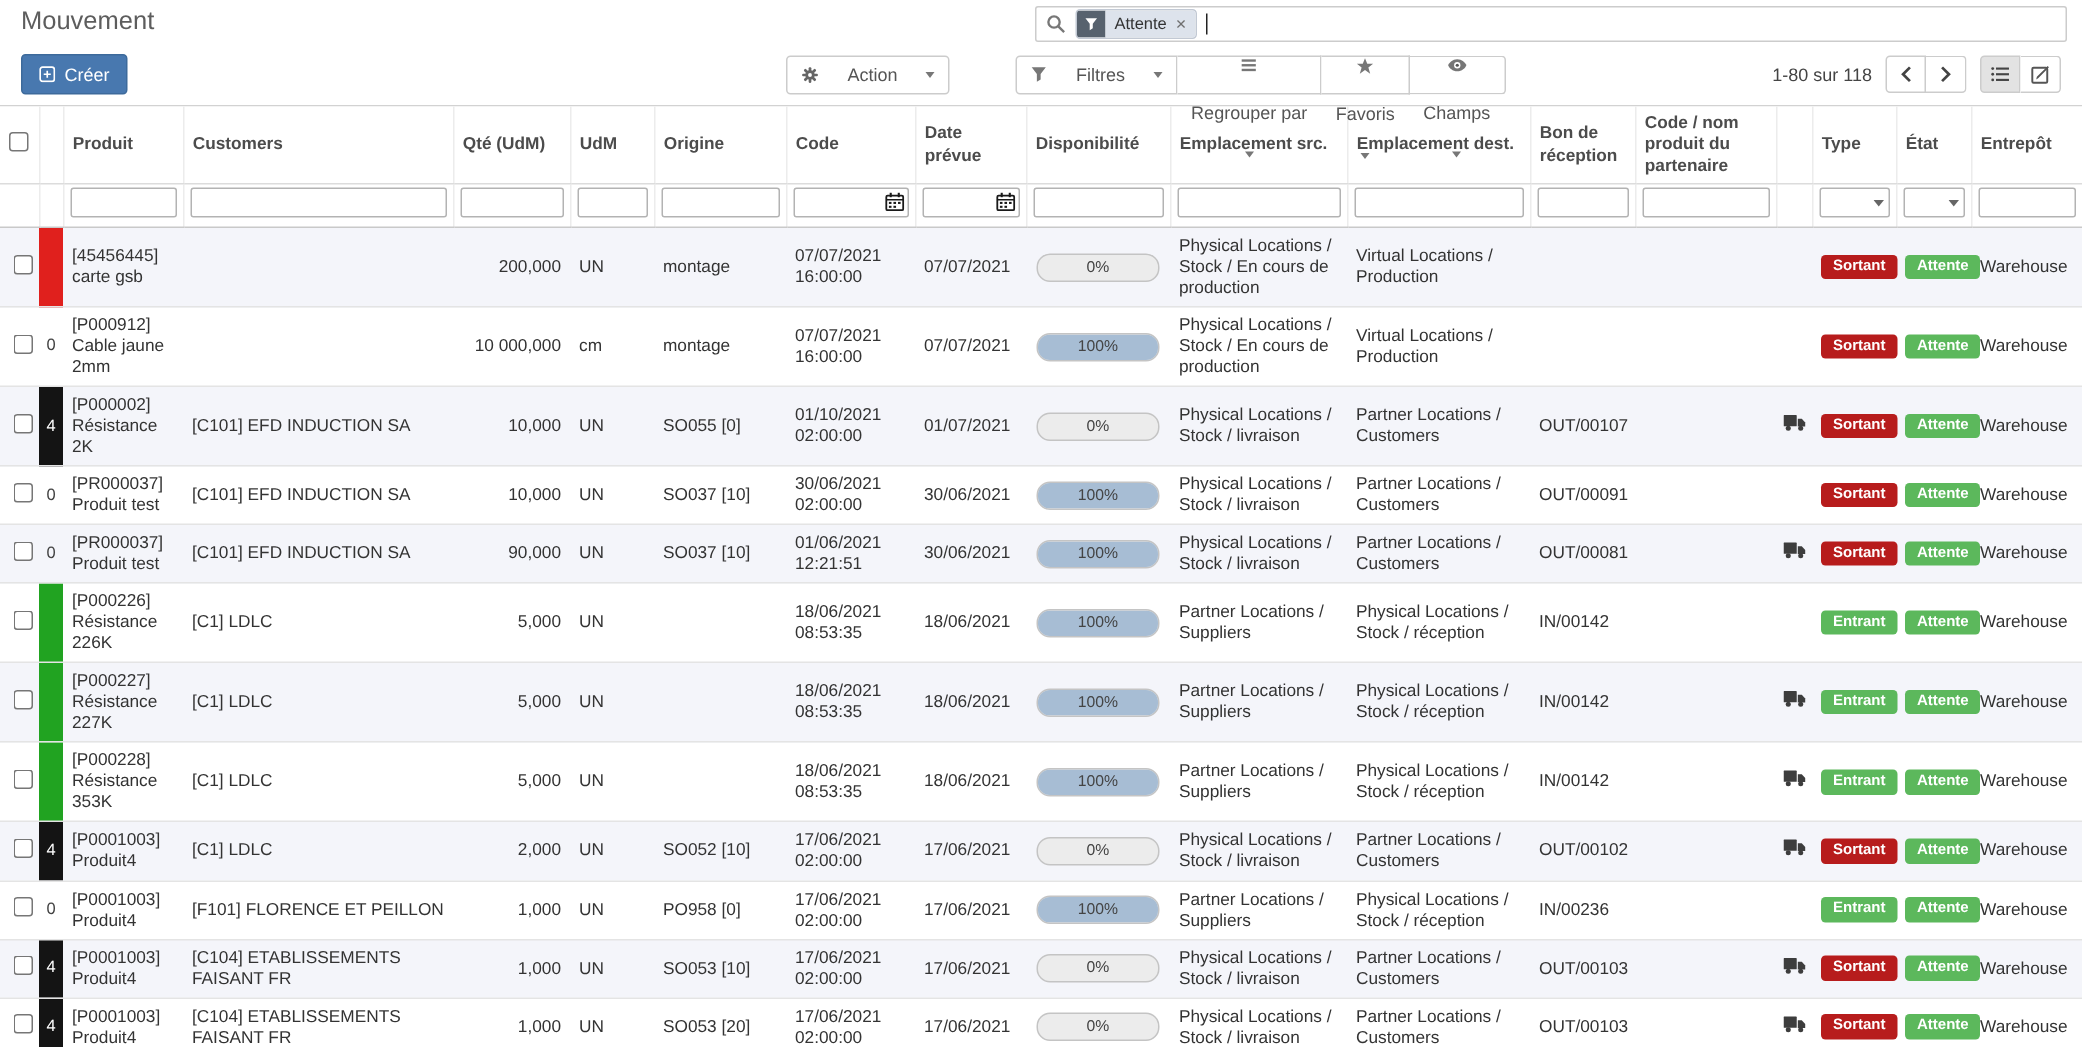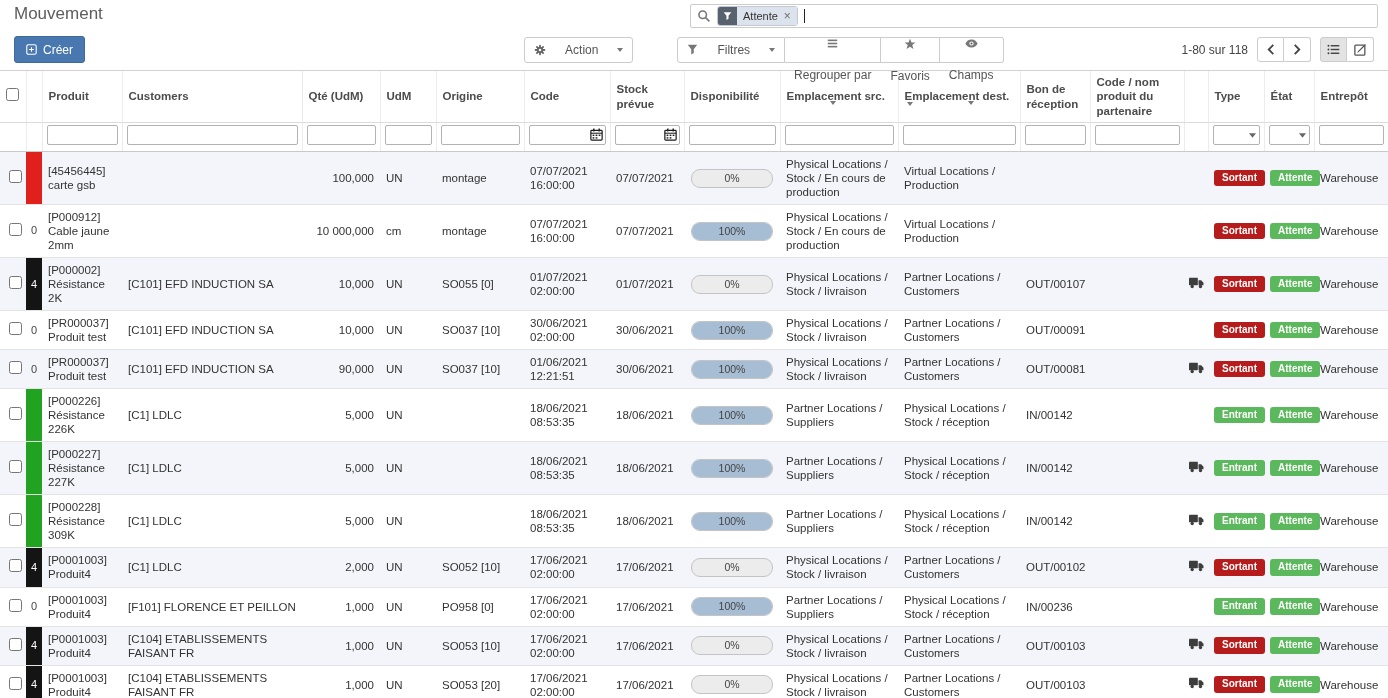--- a/index.html
+++ b/index.html
@@ -254,21 +254,21 @@
   <thead>
     <tr>
       <th class="cb-head"><input type="checkbox" style=""></th>
       <th></th>
       <th>Produit</th>
       <th>Customers</th>
       <th>Qté (UdM)</th>
       <th>UdM</th>
       <th>Origine</th>
       <th>Code</th>
-      <th>Stock prévue</th>
+      <th>Date prévue</th>
       <th>Disponibilité</th>
       <th>Emplacement src.</th>
       <th>Emplacement dest.</th>
       <th>Bon de réception</th>
       <th>Code / nom produit du partenaire</th>
       <th></th>
       <th>Type</th>
       <th>État</th>
       <th>Entrepôt</th>
     </tr>
@@ -348,21 +348,21 @@
       </td>
       <td><input class="filter" style=""></td>
     </tr>
   </thead>
   <tbody>
       <tr class="move-row striped">
     <td class="cb-cell"><input type="checkbox" style=""></td>
     <td class="ind-cell strip-red"></td>
     <td>[45456445] carte gsb</td>
     <td></td>
-    <td class="num">100,000</td>
+    <td class="num">200,000</td>
     <td>UN</td>
     <td>montage</td>
     <td>07/07/2021 16:00:00</td>
     <td>07/07/2021</td>
     <td class="dispo-cell">
       <div class="progress">
         <div class="progress-fill" style="width: 0%;"></div>
         <span class="progress-label">0%</span>
       </div>
     </td>
@@ -423,21 +423,21 @@
     <td>Warehouse</td>
   </tr>
       <tr class="move-row striped">
     <td class="cb-cell"><input type="checkbox" style=""></td>
     <td class="ind-cell strip-black">4</td>
     <td>[P000002] Résistance 2K</td>
     <td>[C101] EFD INDUCTION SA</td>
     <td class="num">10,000</td>
     <td>UN</td>
     <td>SO055 [0]</td>
-    <td>01/07/2021 02:00:00</td>
+    <td>01/10/2021 02:00:00</td>
     <td>01/07/2021</td>
     <td class="dispo-cell">
       <div class="progress">
         <div class="progress-fill" style="width: 0%;"></div>
         <span class="progress-label">0%</span>
       </div>
     </td>
     <td>Physical Locations / Stock / livraison</td>
     <td>Partner Locations / Customers</td>
     <td>OUT/00107</td>
@@ -598,21 +598,21 @@
             </svg>
       </span>
     </td>
     <td class="type-cell"><span class="badge badge-green">Entrant</span></td>
     <td class="etat-cell"><span class="badge badge-green">Attente</span></td>
     <td>Warehouse</td>
   </tr>
       <tr class="move-row">
     <td class="cb-cell"><input type="checkbox" style=""></td>
     <td class="ind-cell strip-green"></td>
-    <td>[P000228] Résistance 309K</td>
+    <td>[P000228] Résistance 353K</td>
     <td>[C1] LDLC</td>
     <td class="num">5,000</td>
     <td>UN</td>
     <td></td>
     <td>18/06/2021 08:53:35</td>
     <td>18/06/2021</td>
     <td class="dispo-cell">
       <div class="progress">
         <div class="progress-fill" style="width: 100%;"></div>
         <span class="progress-label">100%</span>

